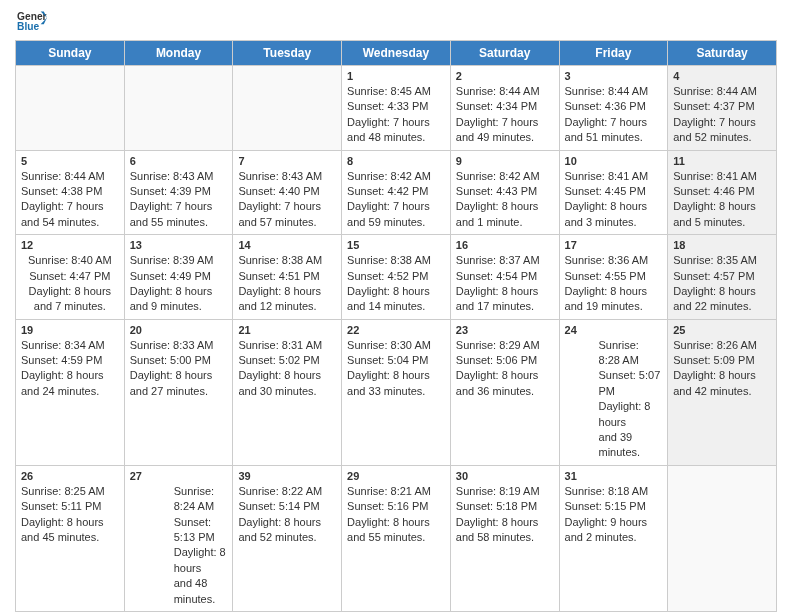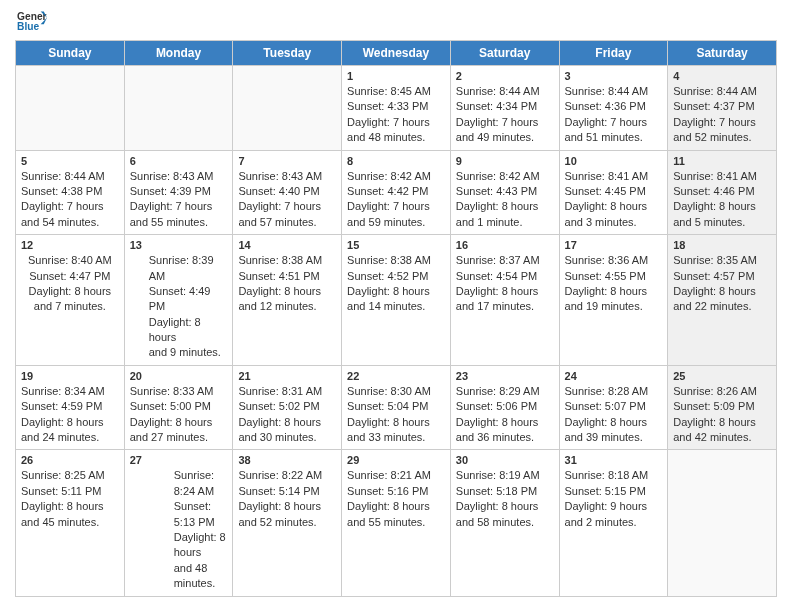--- a/index.html
+++ b/index.html
@@ -143,21 +143,21 @@
         <tr>
           <td>
             <div class="day-num">12</div>
             <div class="day-info" style="white-space: pre-line; text-align: center;">Sunrise: 8:40 AM
 Sunset: 4:47 PM
 Daylight: 8 hours
 and 7 minutes.</div>
           </td>
           <td>
             <div class="day-num">13</div>
-            <div class="day-info" style="white-space: pre-line; margin-left: 19px;">Sunrise: 8:39 AM
+            <div class="day-info" style="white-space: pre-line;">Sunrise: 8:39 AM
 Sunset: 4:49 PM
 Daylight: 8 hours
 and 9 minutes.</div>
           </td>
           <td>
             <div class="day-num">14</div>
             <div class="day-info" style="white-space: pre-line;">Sunrise: 8:38 AM
 Sunset: 4:51 PM
 Daylight: 8 hours
 and 12 minutes.</div>
@@ -222,21 +222,21 @@
           </td>
           <td>
             <div class="day-num">23</div>
             <div class="day-info" style="white-space: pre-line;">Sunrise: 8:29 AM
 Sunset: 5:06 PM
 Daylight: 8 hours
 and 36 minutes.</div>
           </td>
           <td>
             <div class="day-num">24</div>
-            <div class="day-info" style="white-space: pre-line;">Sunrise: 8:28 AM
+            <div class="day-info" style="white-space: pre-line; margin-left: 34px;">Sunrise: 8:28 AM
 Sunset: 5:07 PM
 Daylight: 8 hours
 and 39 minutes.</div>
           </td>
           <td class="shaded">
             <div class="day-num">25</div>
             <div class="day-info" style="white-space: pre-line;">Sunrise: 8:26 AM
 Sunset: 5:09 PM
 Daylight: 8 hours
 and 42 minutes.</div>
@@ -251,21 +251,21 @@
 and 45 minutes.</div>
           </td>
           <td>
             <div class="day-num">27</div>
             <div class="day-info" style="white-space: pre-line; margin-left: 44px;">Sunrise: 8:24 AM
 Sunset: 5:13 PM
 Daylight: 8 hours
 and 48 minutes.</div>
           </td>
           <td>
-            <div class="day-num">38</div>
+            <div class="day-num">39</div>
             <div class="day-info" style="white-space: pre-line;">Sunrise: 8:22 AM
 Sunset: 5:14 PM
 Daylight: 8 hours
 and 52 minutes.</div>
           </td>
           <td>
             <div class="day-num">29</div>
             <div class="day-info" style="white-space: pre-line;">Sunrise: 8:21 AM
 Sunset: 5:16 PM
 Daylight: 8 hours

